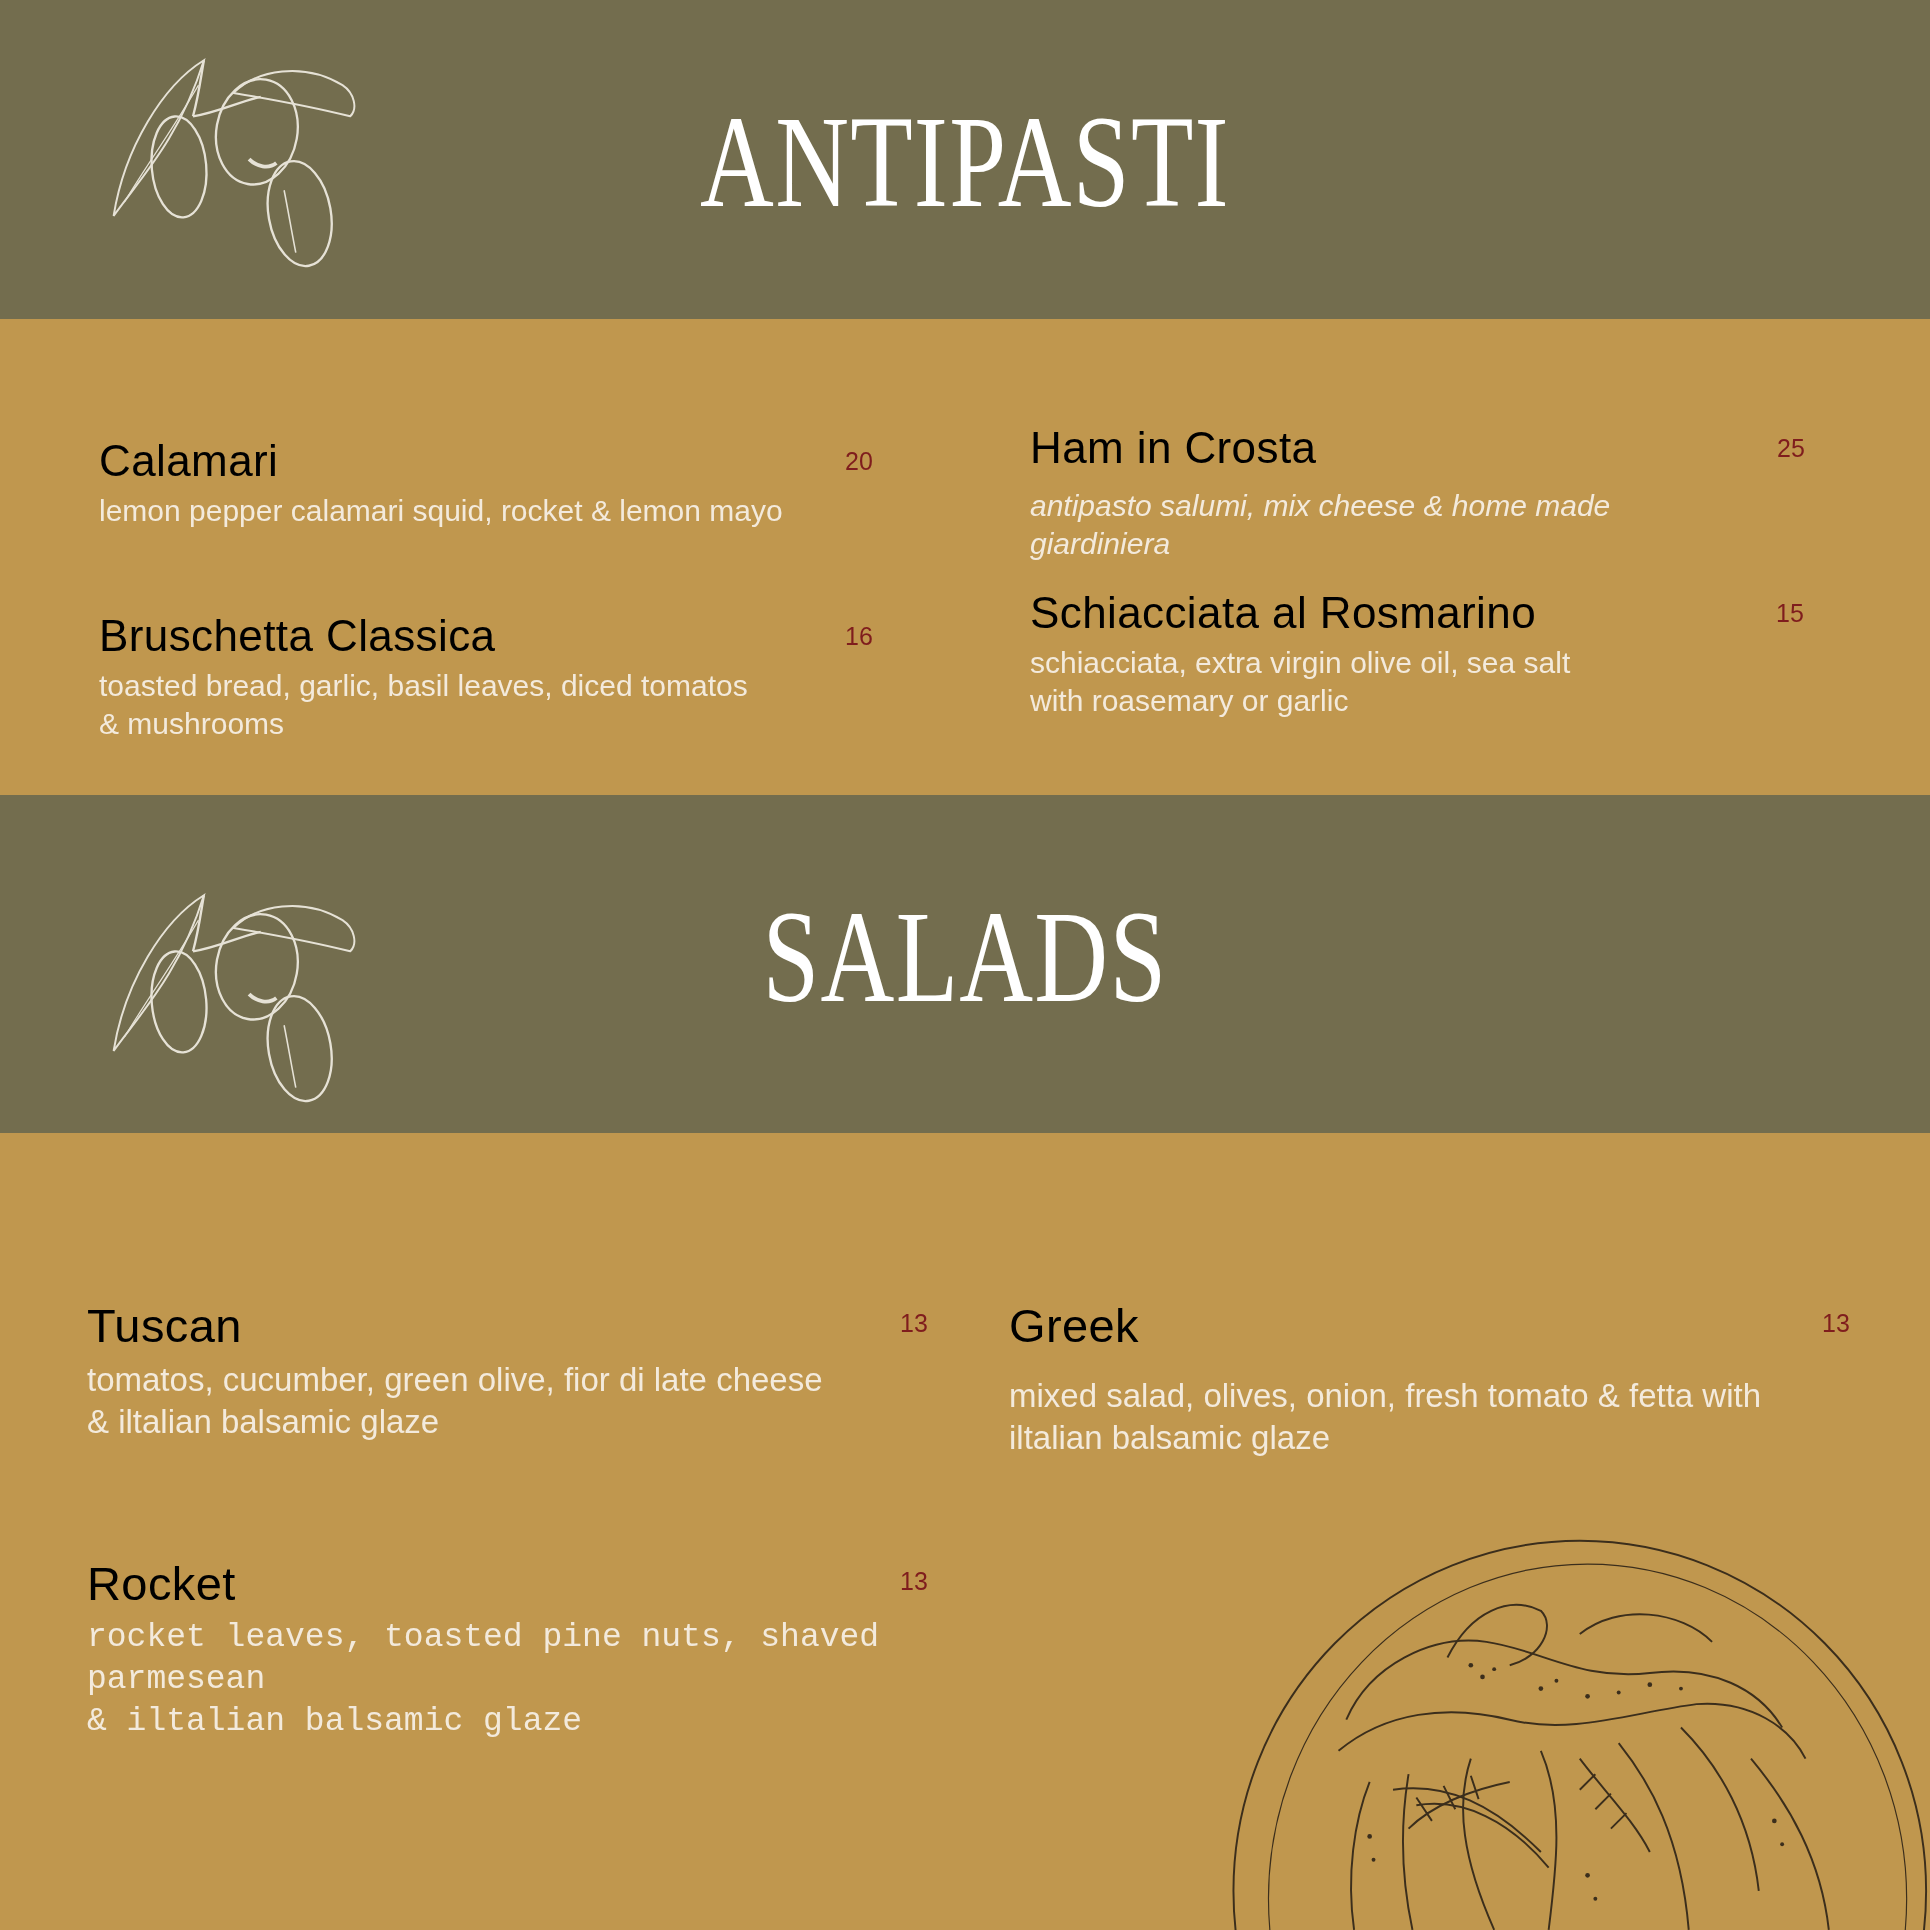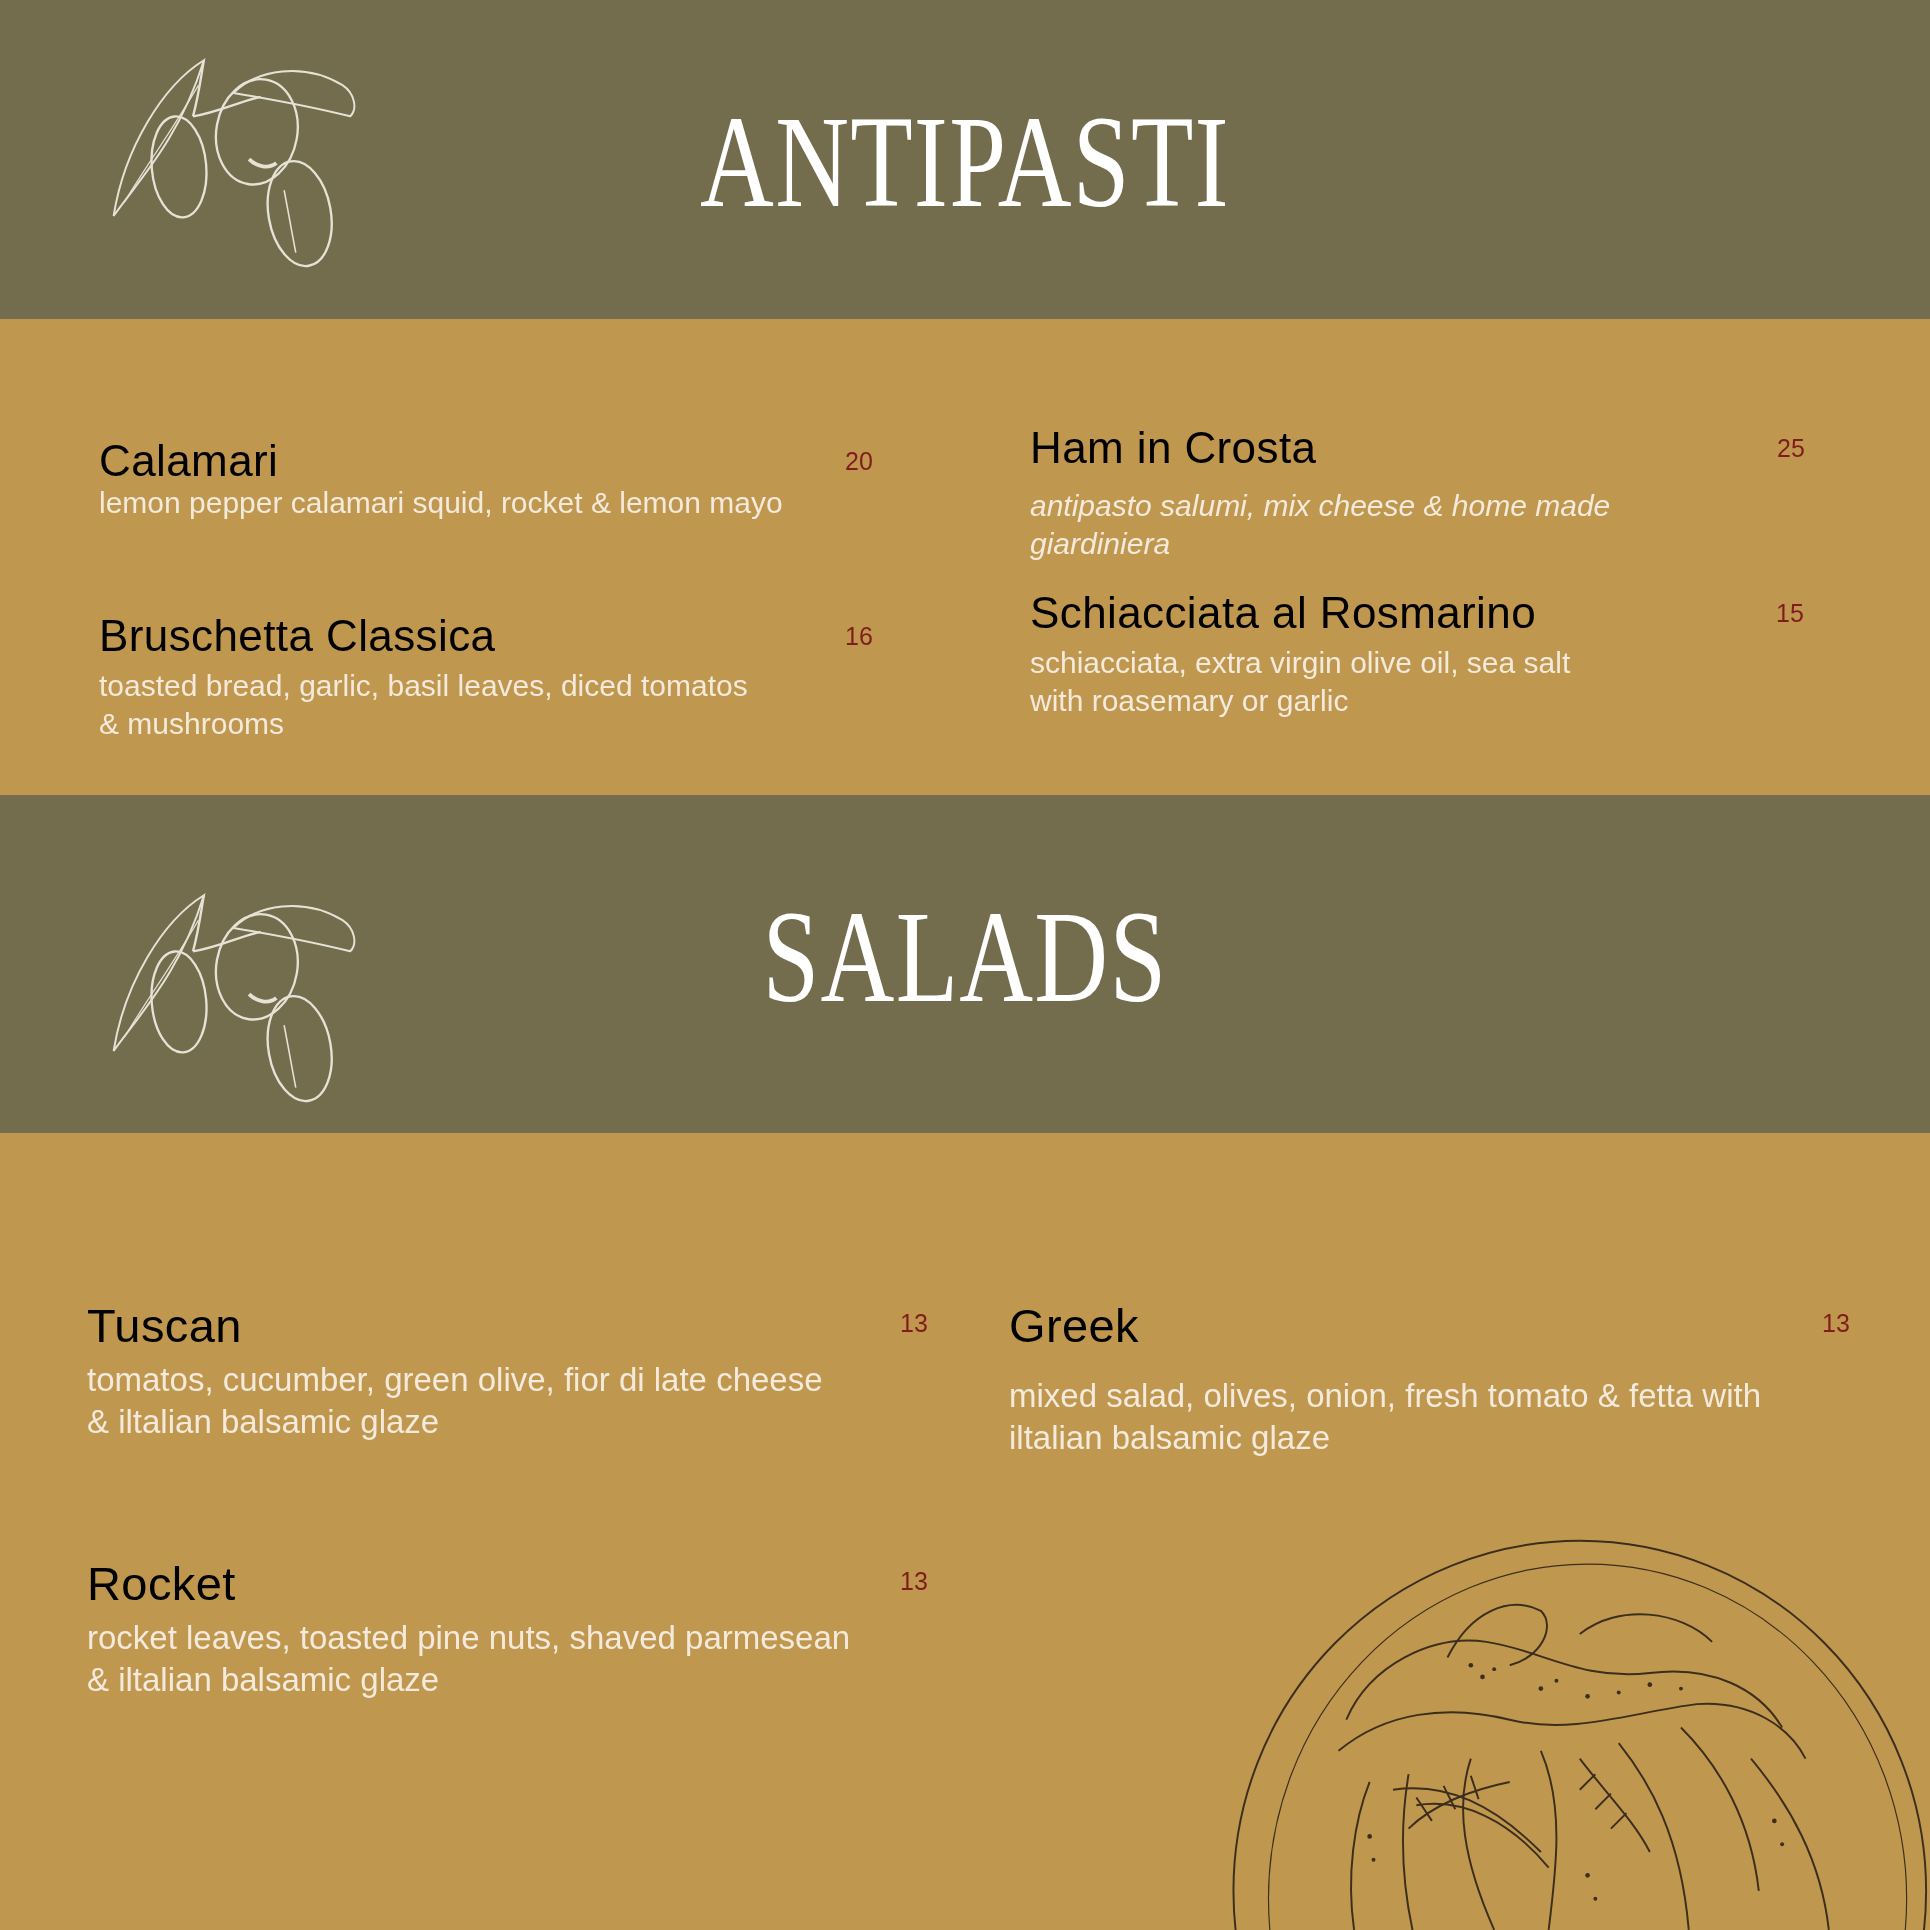--- a/index.html
+++ b/index.html
@@ -62,21 +62,21 @@
     <path d="M235 175 C240 200 245 230 250 255" stroke-width="2"></path>
   </svg>
 </div>
 <h1 class="section-title" style="top:92px; margin:0; font-size:131px; line-height:140px;">ANTIPASTI</h1>
 
 <div class="band-content" style="top:319px; height:476px;"></div>
 
 <div class="item" style="left:99px; top:436px; width:778px;">
   <div class="item-name">Calamari</div>
   <div class="item-price" style="left:746px;">20</div>
-  <div class="item-desc" style="top:48px;">lemon pepper calamari squid, rocket &amp; lemon mayo</div>
+  <div class="item-desc" style="top:56px;">lemon pepper calamari squid, rocket &amp; lemon mayo</div>
 </div>
 
 <div class="item" style="left:99px; top:611px; width:778px;">
   <div class="item-name">Bruschetta Classica</div>
   <div class="item-price" style="left:746px;">16</div>
   <div class="item-desc" style="top:56px;">toasted bread, garlic, basil leaves, diced tomatos
 &amp; mushrooms</div>
 </div>
 
 <div class="item" style="left:1030px; top:423px; width:778px;">
@@ -122,21 +122,21 @@
 <div class="item salad" style="left:1009px; top:1298px; width:856px;">
   <div class="item-name">Greek</div>
   <div class="item-price" style="left:813px;">13</div>
   <div class="item-desc" style="top:61px;margin-top:16px;">mixed salad, olives, onion, fresh tomato &amp; fetta with
 iltalian balsamic glaze</div>
 </div>
 
 <div class="item salad" style="left:87px; top:1556px; width:856px;">
   <div class="item-name">Rocket</div>
   <div class="item-price" style="left:813px;">13</div>
-  <div class="item-desc" style="top:61px;">rocket leaves, toasted pine nuts, shaved parmesean
+  <div class="item-desc" style="top:61px;font-family:Liberation Mono, monospace;">rocket leaves, toasted pine nuts, shaved parmesean
 &amp; iltalian balsamic glaze</div>
 </div>
 
 <div class="pasta">
   <svg width="716" height="405" viewBox="0 0 920 520" fill="none" stroke="#3b2e1c" stroke-width="2.5">
     <ellipse cx="470" cy="470" rx="445" ry="450"></ellipse>
     <ellipse cx="480" cy="480" rx="410" ry="430" stroke-width="1.5"></ellipse>
     <path d="M170 250 C200 180 280 140 350 150 C420 160 470 200 560 190 C640 180 700 210 730 260"></path>
     <path d="M160 290 C220 240 300 230 380 250 C460 270 540 240 620 230 C690 225 740 260 760 300"></path>
     <path d="M300 170 C330 110 380 90 420 110 C440 130 420 170 380 180"></path>

